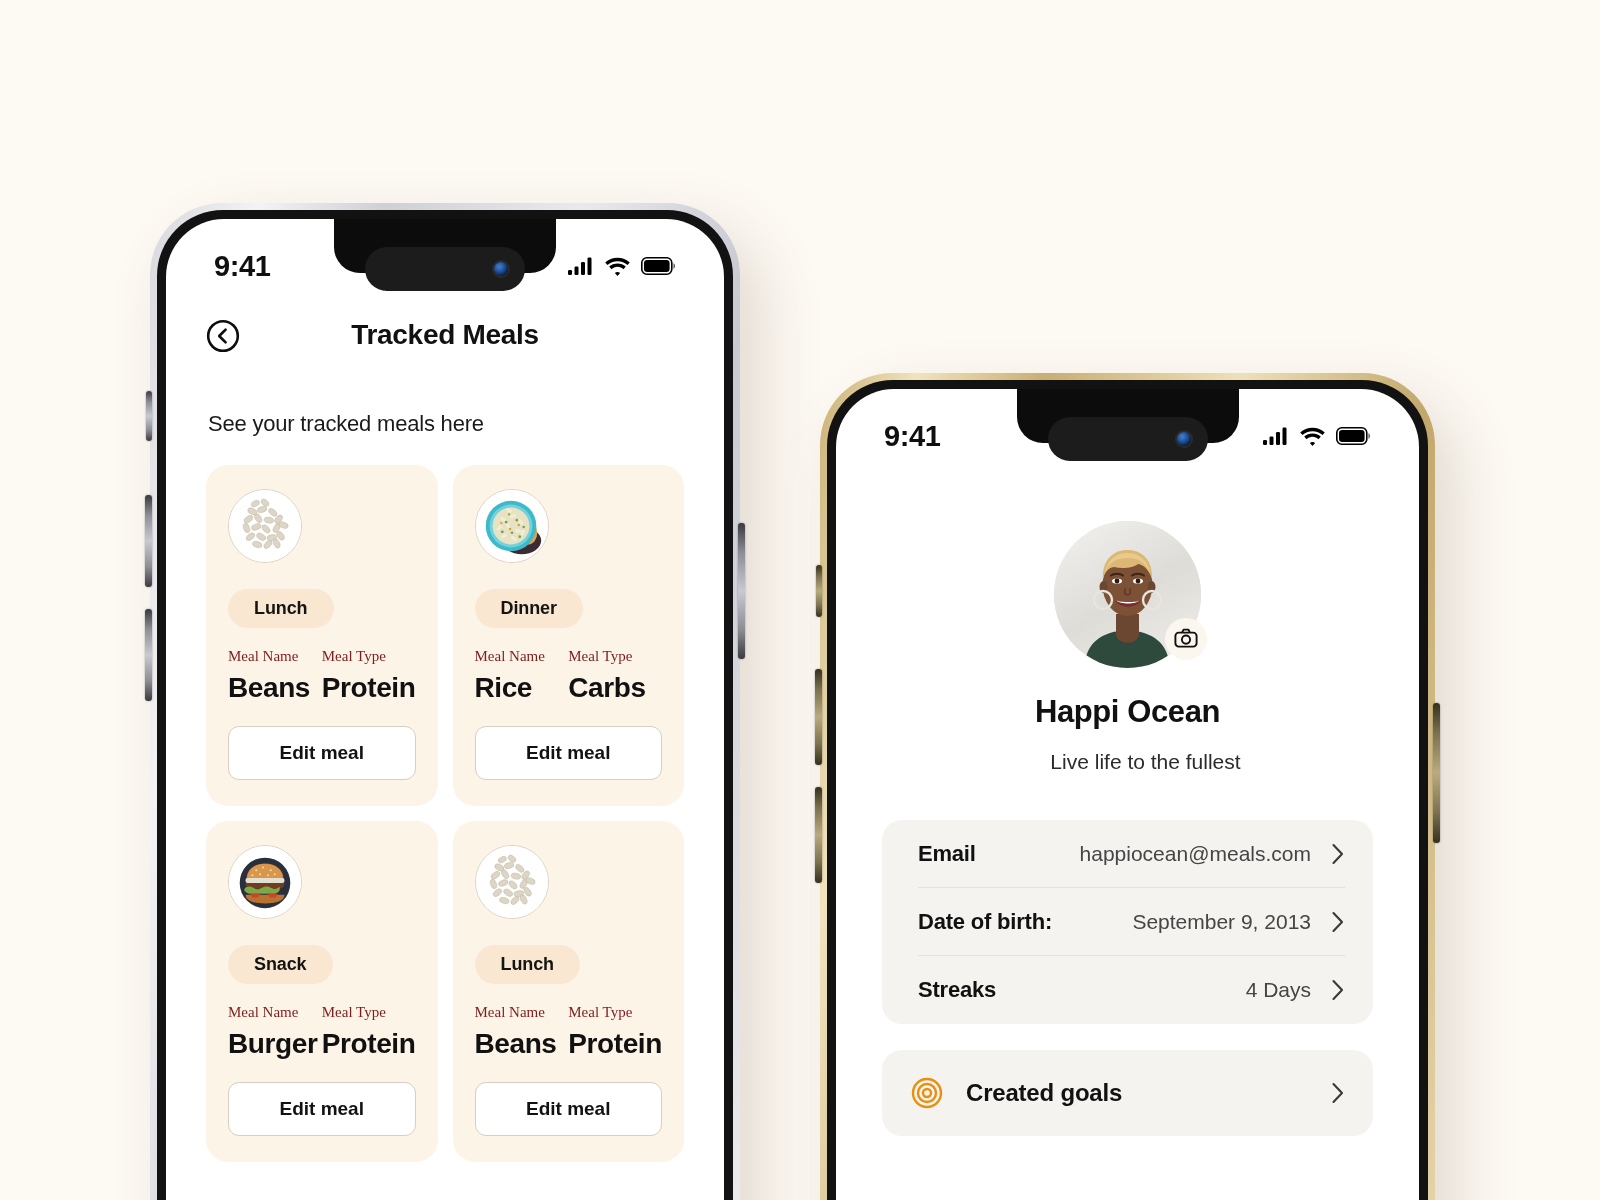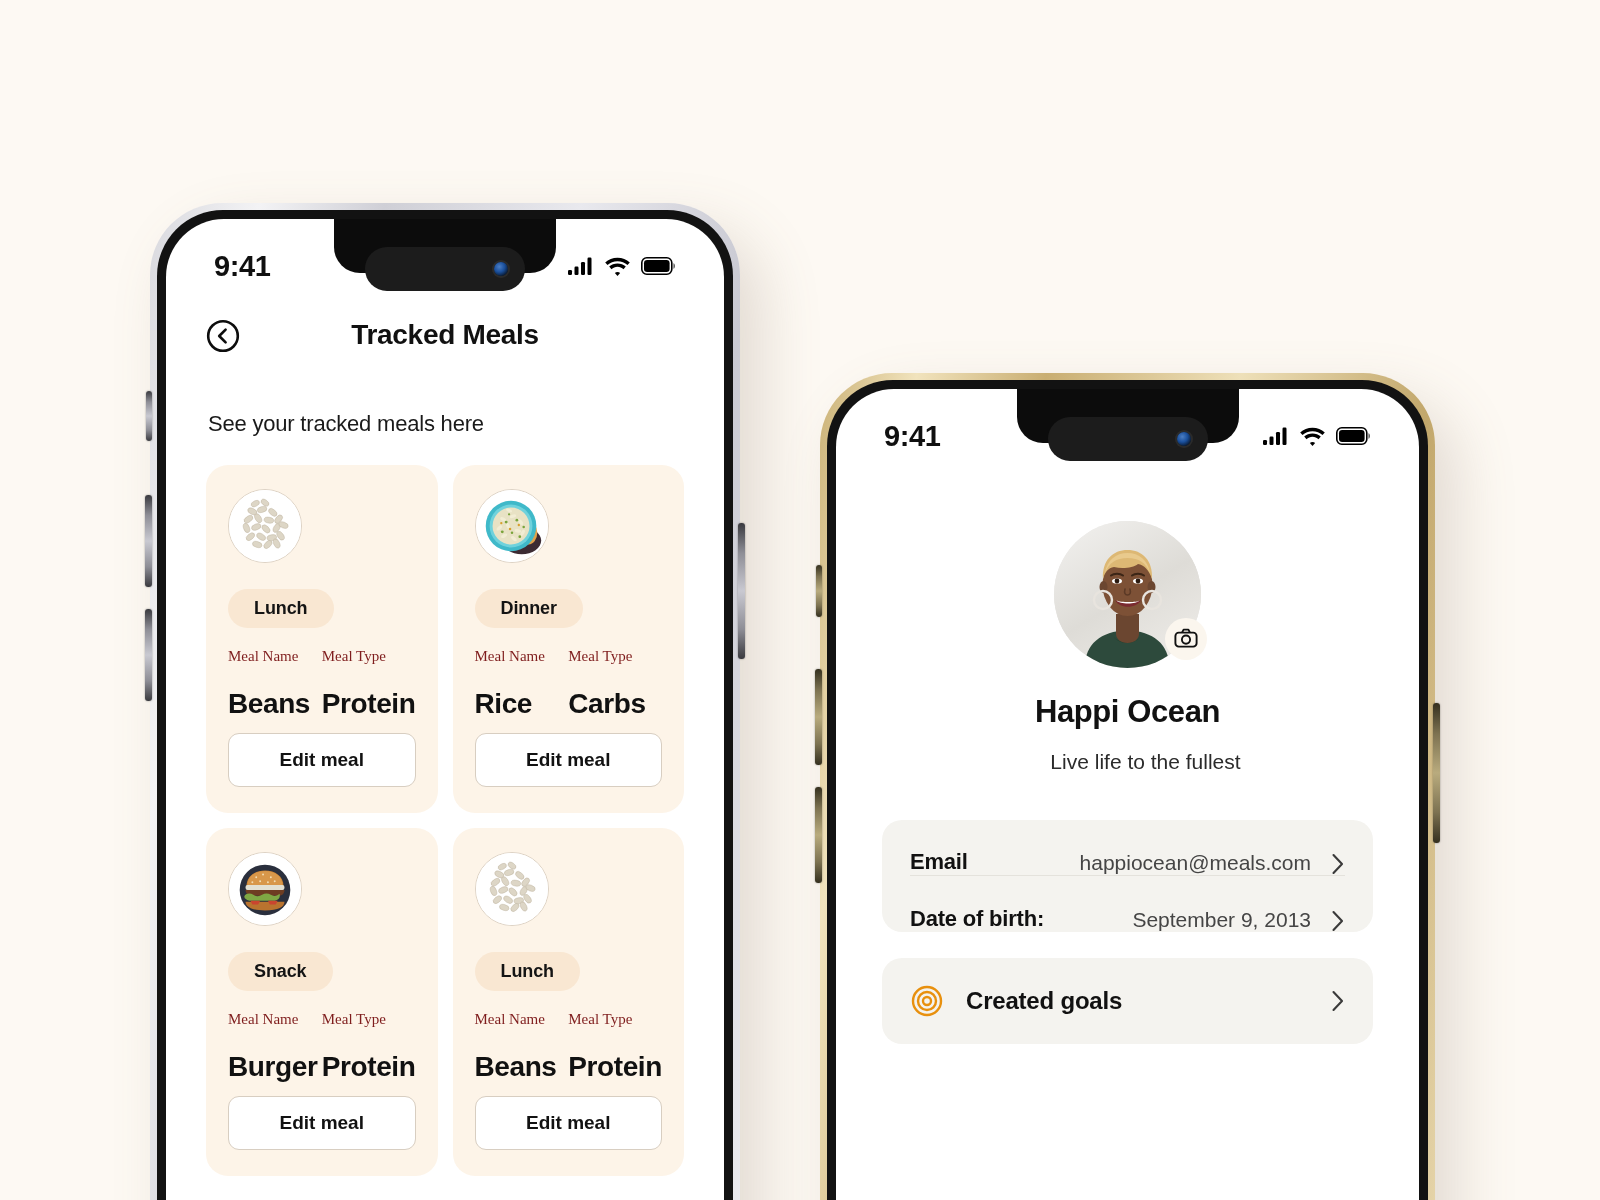--- a/index.html
+++ b/index.html
@@ -206,28 +206,28 @@
   .field-label {
     font-size: 15px;
     color: #7f1d1d;
     font-weight: 400;
     font-family: Liberation Serif, serif;
   }
   .field-value {
     font-size: 28px;
     font-weight: 700;
     color: #111;
-    margin-top: 23px;
+    margin-top: 7px;
     letter-spacing: -0.4px;
   }
 
   .edit-btn {
     display: block;
     width: 100%;
-    margin-top: 13px;
+    margin-top: 22px;
     padding: 15px 0;
     background: #ffffff;
     border: 1.5px solid #d8cec1;
     border-radius: 11px;
     font-family: "Liberation Sans", sans-serif;
     font-size: 19px;
     font-weight: 600;
     color: #121212;
     cursor: pointer;
   }
@@ -285,24 +285,25 @@
   }
 
   .info-card {
     background: #f4f3ef;
     border-radius: 20px;
     margin: 46px 46px 0 46px;
     padding: 0 28px;
   }
   .info-row {
     display: flex;
-    align-items: flex-end;
-    height: 56px;
+    align-items: center;
+    height: 68px;
     border-bottom: 1px solid #e4e2dc;
     cursor: pointer;
+    margin-left: 8px;
   }
   .info-row:last-child { border-bottom: none; }
   .info-label {
     font-size: 22px;
     font-weight: 700;
     color: #111;
     letter-spacing: -0.2px;
   }
   .info-value {
     margin-left: auto;
@@ -678,20 +679,29 @@
         <div class="info-row">
           <div class="info-label">Date of birth:</div>
           <div class="info-value">September 9, 2013</div>
           <div class="chev">
             <svg width="14" height="22" viewBox="0 0 14 22">
                 <path d="M2.5 2 11 11l-8.5 9" fill="none" stroke="#3a3a3a" stroke-width="2.1" stroke-linecap="round" stroke-linejoin="round"></path>
               </svg>
           </div>
         </div>
 
+        <div class="info-row">
+          <div class="info-label">Streaks</div>
+          <div class="info-value">4 Days</div>
+          <div class="chev">
+            <svg width="14" height="22" viewBox="0 0 14 22">
+                <path d="M2.5 2 11 11l-8.5 9" fill="none" stroke="#3a3a3a" stroke-width="2.1" stroke-linecap="round" stroke-linejoin="round"></path>
+              </svg>
+          </div>
+        </div>
 
       </div>
 
       <div class="goals-card">
         <div class="goals-row">
           <div class="goal-icon">
             <svg width="32" height="32" viewBox="0 0 32 32">
               <circle cx="16" cy="16" r="14" fill="none" stroke="#e8900e" stroke-width="2.4"></circle>
               <circle cx="16" cy="16" r="9" fill="none" stroke="#e8900e" stroke-width="2.4"></circle>
               <circle cx="16" cy="16" r="4" fill="none" stroke="#e8900e" stroke-width="2.4"></circle>

